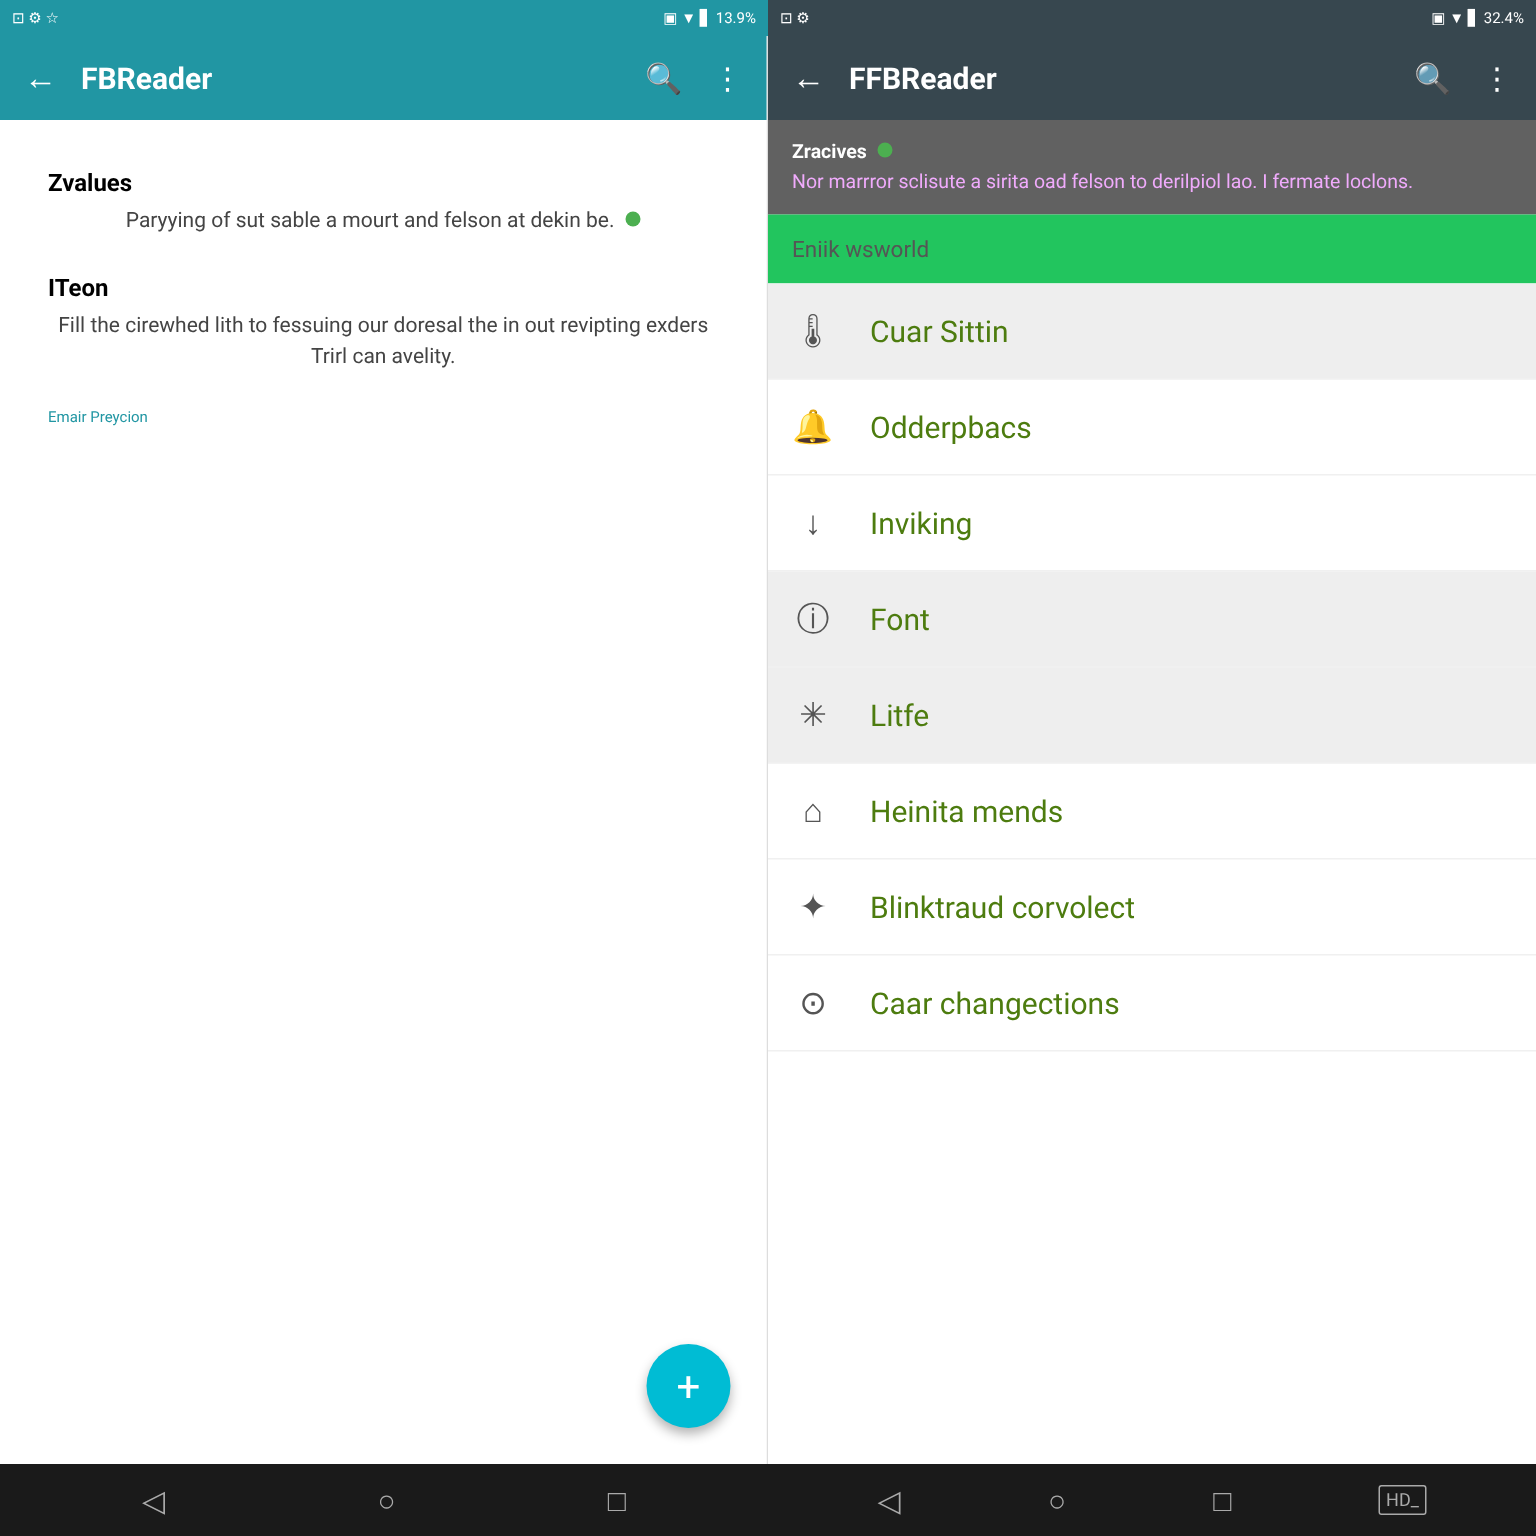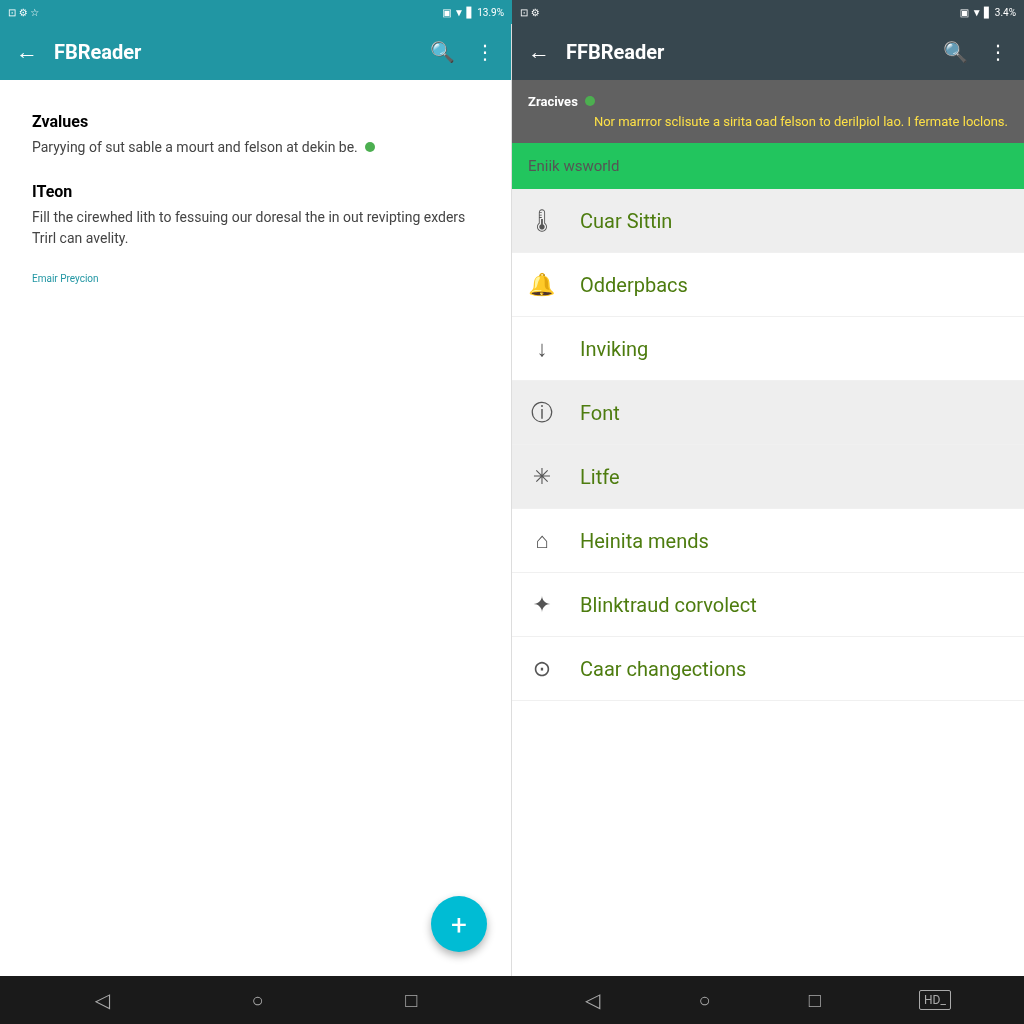--- a/index.html
+++ b/index.html
@@ -110,20 +110,21 @@
     .content-title {
       font-size: 16px;
       font-weight: bold;
       color: #000;
       margin-bottom: 6px;
     }
     .content-body {
       font-size: 14px;
       color: #444;
       line-height: 1.5;
+      text-align: center;
     }
     .content-link {
       font-size: 10px;
       color: #2196A3;
       cursor: pointer;
     }
     .green-dot {
       display: inline-block;
       width: 10px;
       height: 10px;
@@ -155,23 +156,22 @@
       padding: 14px 16px 12px;
     }
     .header-card-title {
       font-size: 13px;
       font-weight: bold;
       color: #fff;
       margin-bottom: 4px;
     }
     .header-card-body {
       font-size: 13px;
-      color: #fde047;
+      color: #f0abfc;
       line-height: 1.4;
-      text-align: right;
     }
 
     
     .email-section {
       padding: 14px 16px;
       background: #22c55e;
       font-size: 15px;
       color: #555;
     }
 
@@ -244,21 +244,21 @@
       <span>▣ ▼ ▋</span>
       <span>13.9%</span>
     </div>
   </div>
   <div class="status-bar-right">
     <div class="status-icons">
       <span>⊡ ⚙</span>
     </div>
     <div class="status-icons">
       <span>▣ ▼ ▋</span>
-      <span>3.4%</span>
+      <span>32.4%</span>
     </div>
   </div>
 </div>
 
 <div class="main-content">
 
   <div class="left-panel">
 
     <div class="toolbar toolbar-left">
       <span class="toolbar-icon back-icon">←</span>

